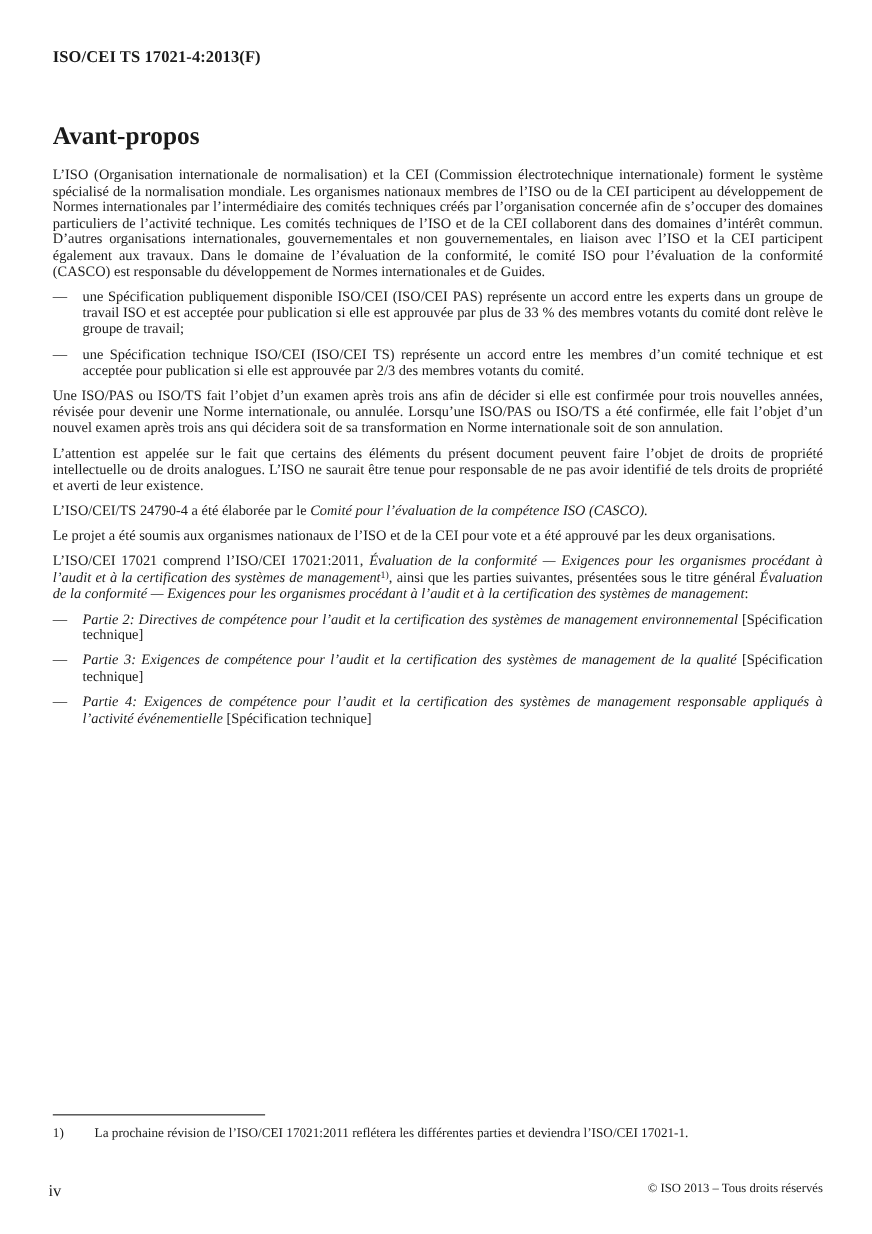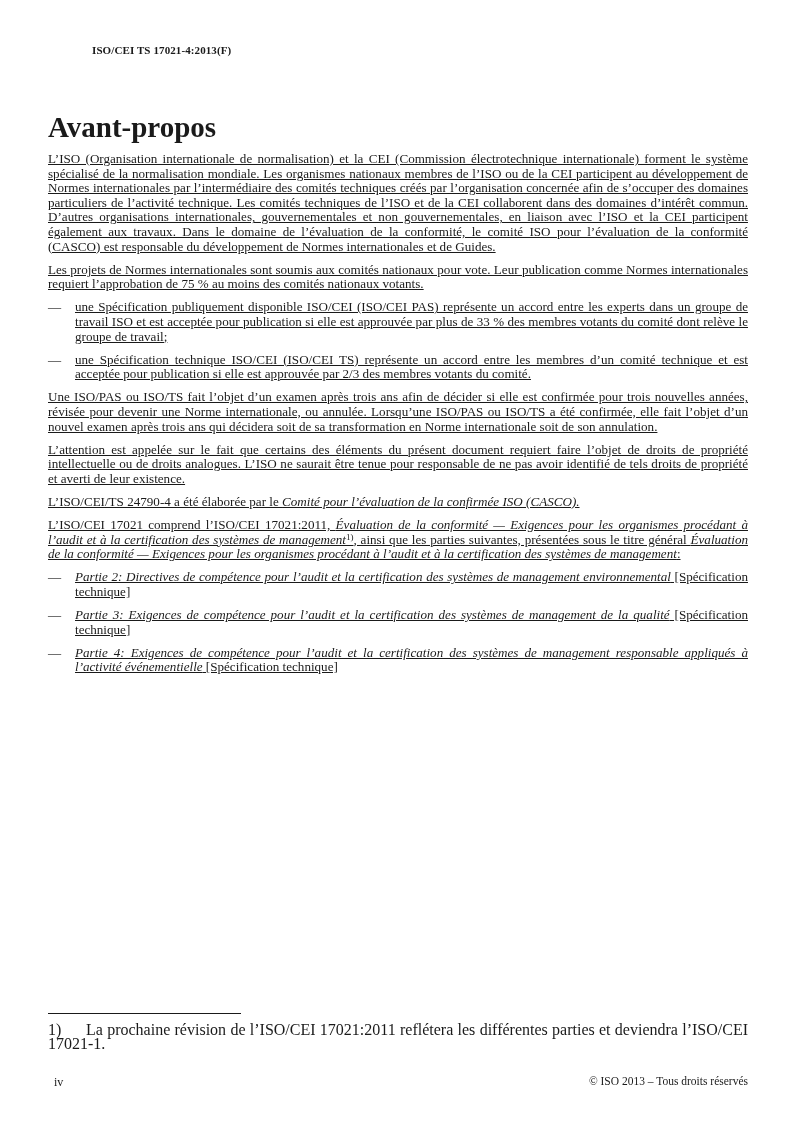--- a/index.html
+++ b/index.html
@@ -1,55 +1,55 @@
 <!DOCTYPE html>
 <html><head>
   <meta charset="utf-8">
   <style>
     html, body { margin: 0; padding: 0; background: #ffffff; }
     body { width: 793px; height: 1122px; position: relative; overflow: hidden;
            font-family: "Liberation Serif", "DejaVu Serif", serif; color: #1a1a1a; }
-    .doc-id { position: absolute; left: 48px; top: 44px; font-weight: bold; font-size: 11px; letter-spacing: 0.1px; margin-left: 44px; }
-    .title { position: absolute; left: 48px; top: 111px; font-weight: bold; font-size: 29px; margin: 0; }
-    .body { position: absolute; left: 48px; top: 152px; width: 700px; font-size: 13.1px; line-height: 14.6px; text-decoration: underline; }
+    .doc-id { position: absolute; left: 48px; top: 44px; font-weight: bold; font-size: 15px; letter-spacing: 0.1px; }
+    .title { position: absolute; left: 48px; top: 111px; font-weight: bold; font-size: 23px; margin: 0; }
+    .body { position: absolute; left: 48px; top: 152px; width: 700px; font-size: 13.1px; line-height: 14.6px; }
     .body p { margin: 0 0 8.5px 0; text-align: justify; }
     .body ul { list-style: none; margin: 0 0 8.5px 0; padding: 0; }
     .body li { position: relative; padding-left: 27px; text-align: justify; margin-bottom: 8.5px; }
     .body li .dash { position: absolute; left: 0; top: 0; }
     .body em { font-style: italic; }
     sup { font-size: 9px; vertical-align: 4px; line-height: 0; }
     .fn-rule { position: absolute; left: 48px; top: 1013px; width: 193px; height: 0; border-top: 1px solid #1a1a1a; }
-    .footnote { position: absolute; left: 48px; top: 1023px; width: 700px; font-size: 16px; line-height: 14px; text-align: justify; }
+    .footnote { position: absolute; left: 48px; top: 1023px; width: 700px; font-size: 12px; line-height: 14px; text-align: justify; }
     .footnote .fn-num { display: inline-block; width: 38px; }
-    .folio { position: absolute; left: 54px; top: 1075px; font-size: 12px; }
+    .folio { position: absolute; left: 44px; top: 1075px; font-size: 15px; }
     .copyright { position: absolute; right: 45px; top: 1075px; font-size: 11.5px; margin-left: 20px; }
   </style>
 </head>
 <body>
 
 <div class="doc-id">ISO/CEI TS 17021-4:2013(F)</div>
 
 <h1 class="title">Avant-propos</h1>
 
 <div class="body">
   <p>L’ISO (Organisation internationale de normalisation) et la CEI (Commission électrotechnique internationale) forment le système spécialisé de la normalisation mondiale. Les organismes nationaux membres de l’ISO ou de la CEI participent au développement de Normes internationales par l’intermédiaire des comités techniques créés par l’organisation concernée afin de s’occuper des domaines particuliers de l’activité technique. Les comités techniques de l’ISO et de la CEI collaborent dans des domaines d’intérêt commun. D’autres organisations internationales, gouvernementales et non gouvernementales, en liaison avec l’ISO et la CEI participent également aux travaux. Dans le domaine de l’évaluation de la conformité, le comité ISO pour l’évaluation de la conformité (CASCO) est responsable du développement de Normes internationales et de Guides.</p>
-  <p>Les projets de Normes internationales sont soumis aux comités nationaux pour vote. Leur publication comme Normes internationales requiert l’approbation de 75 % au moins des comités nationaux votants.</p>
   <ul>
     <li>
       <span class="dash">—</span>
       <span>une Spécification publiquement disponible ISO/CEI (ISO/CEI PAS) représente un accord entre les experts dans un groupe de travail ISO et est acceptée pour publication si elle est approuvée par plus de 33 % des membres votants du comité dont relève le groupe de travail;</span>
     </li>
     <li>
       <span class="dash">—</span>
       <span>une Spécification technique ISO/CEI (ISO/CEI TS) représente un accord entre les membres d’un comité technique et est acceptée pour publication si elle est approuvée par 2/3 des membres votants du comité.</span>
     </li>
   </ul>
   <p>Une ISO/PAS ou ISO/TS fait l’objet d’un examen après trois ans afin de décider si elle est confirmée pour trois nouvelles années, révisée pour devenir une Norme internationale, ou annulée. Lorsqu’une ISO/PAS ou ISO/TS a été confirmée, elle fait l’objet d’un nouvel examen après trois ans qui décidera soit de sa transformation en Norme internationale soit de son annulation.</p>
-  <p>L’attention est appelée sur le fait que certains des éléments du présent document requiert faire l’objet de droits de propriété intellectuelle ou de droits analogues. L’ISO ne saurait être tenue pour responsable de ne pas avoir identifié de tels droits de propriété et averti de leur existence.</p>
-  <p><span>L’ISO/CEI/TS 24790-4 a été élaborée par le </span><em>Comité pour l’évaluation de la confirmée ISO (CASCO).</em></p>
+  <p>L’attention est appelée sur le fait que certains des éléments du présent document peuvent faire l’objet de droits de propriété intellectuelle ou de droits analogues. L’ISO ne saurait être tenue pour responsable de ne pas avoir identifié de tels droits de propriété et averti de leur existence.</p>
+  <p><span>L’ISO/CEI/TS 24790-4 a été élaborée par le </span><em>Comité pour l’évaluation de la compétence ISO (CASCO).</em></p>
+  <p>Le projet a été soumis aux organismes nationaux de l’ISO et de la CEI pour vote et a été approuvé par les deux organisations.</p>
   <p><span>L’ISO/CEI 17021 comprend l’ISO/CEI 17021:2011, </span><em>Évaluation de la conformité — Exigences pour les organismes procédant à l’audit et à la certification des systèmes de management</em><sup>1)</sup><span>, ainsi que les parties suivantes, présentées sous le titre général </span><em>Évaluation de la conformité — Exigences pour les organismes procédant à l’audit et à la certification des systèmes de management</em><span>:</span></p>
   <ul>
     <li>
       <span class="dash">—</span>
       <em>Partie 2: Directives de compétence pour l’audit et la certification des systèmes de management environnemental</em><span> [Spécification technique]</span>
     </li>
     <li>
       <span class="dash">—</span>
       <em>Partie 3: Exigences de compétence pour l’audit et la certification des systèmes de management de la qualité</em><span> [Spécification technique]</span>
     </li>

